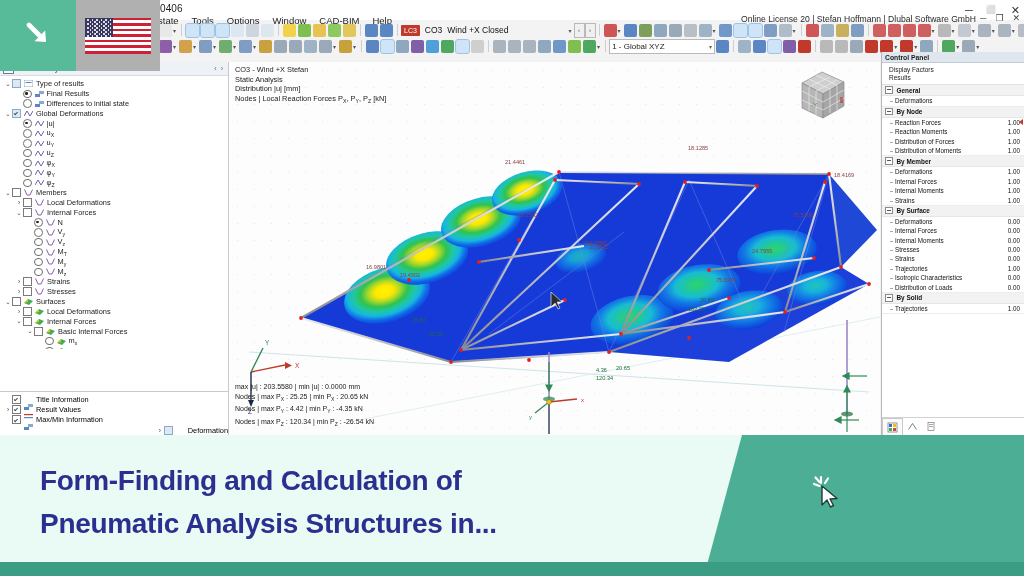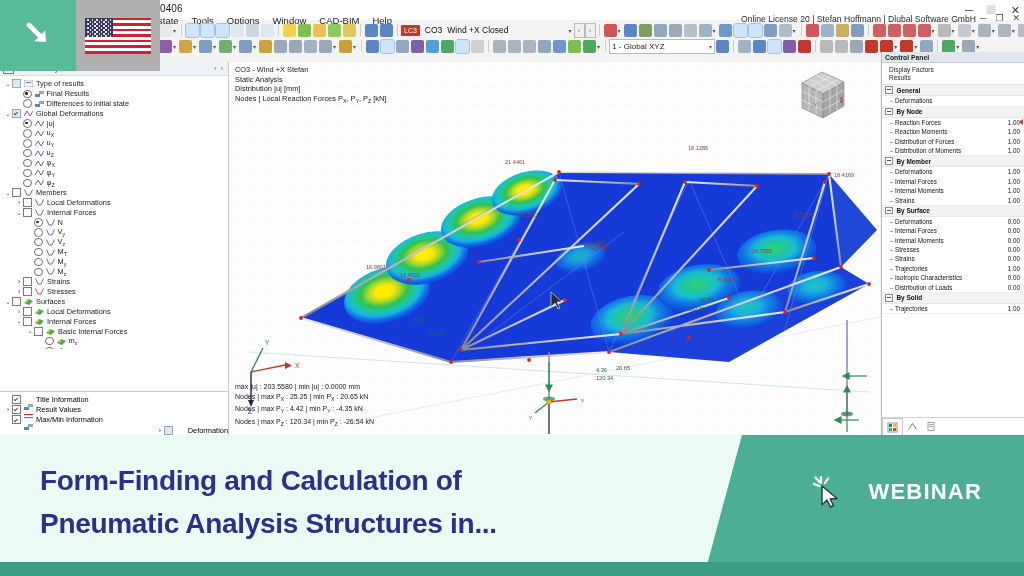--- a/index.html
+++ b/index.html
@@ -1005,17 +1005,16 @@
     </div>
     <svg class="cursor-ic" viewBox="0 0 34 34">
       <g stroke="#fff" stroke-width="2.2" stroke-linecap="round">
         <line x1="9" y1="2" x2="9" y2="8"></line>
         <line x1="2" y1="9" x2="7.5" y2="11"></line>
         <line x1="3.5" y1="2.5" x2="7.5" y2="7"></line>
         <line x1="16" y1="3.5" x2="13" y2="8"></line>
       </g>
       <polygon points="10,11 10,30 15,25 18.5,32 21.5,30.5 18,24 25,23.5" fill="#fff" stroke="#1f3d33" stroke-width="1.4" stroke-linejoin="round"></polygon>
     </svg>
-    <div class="webinar">WEBINAR</div>
     <div class="bottombar"></div>
   </div>
 
 </div>
 
 </body></html>

